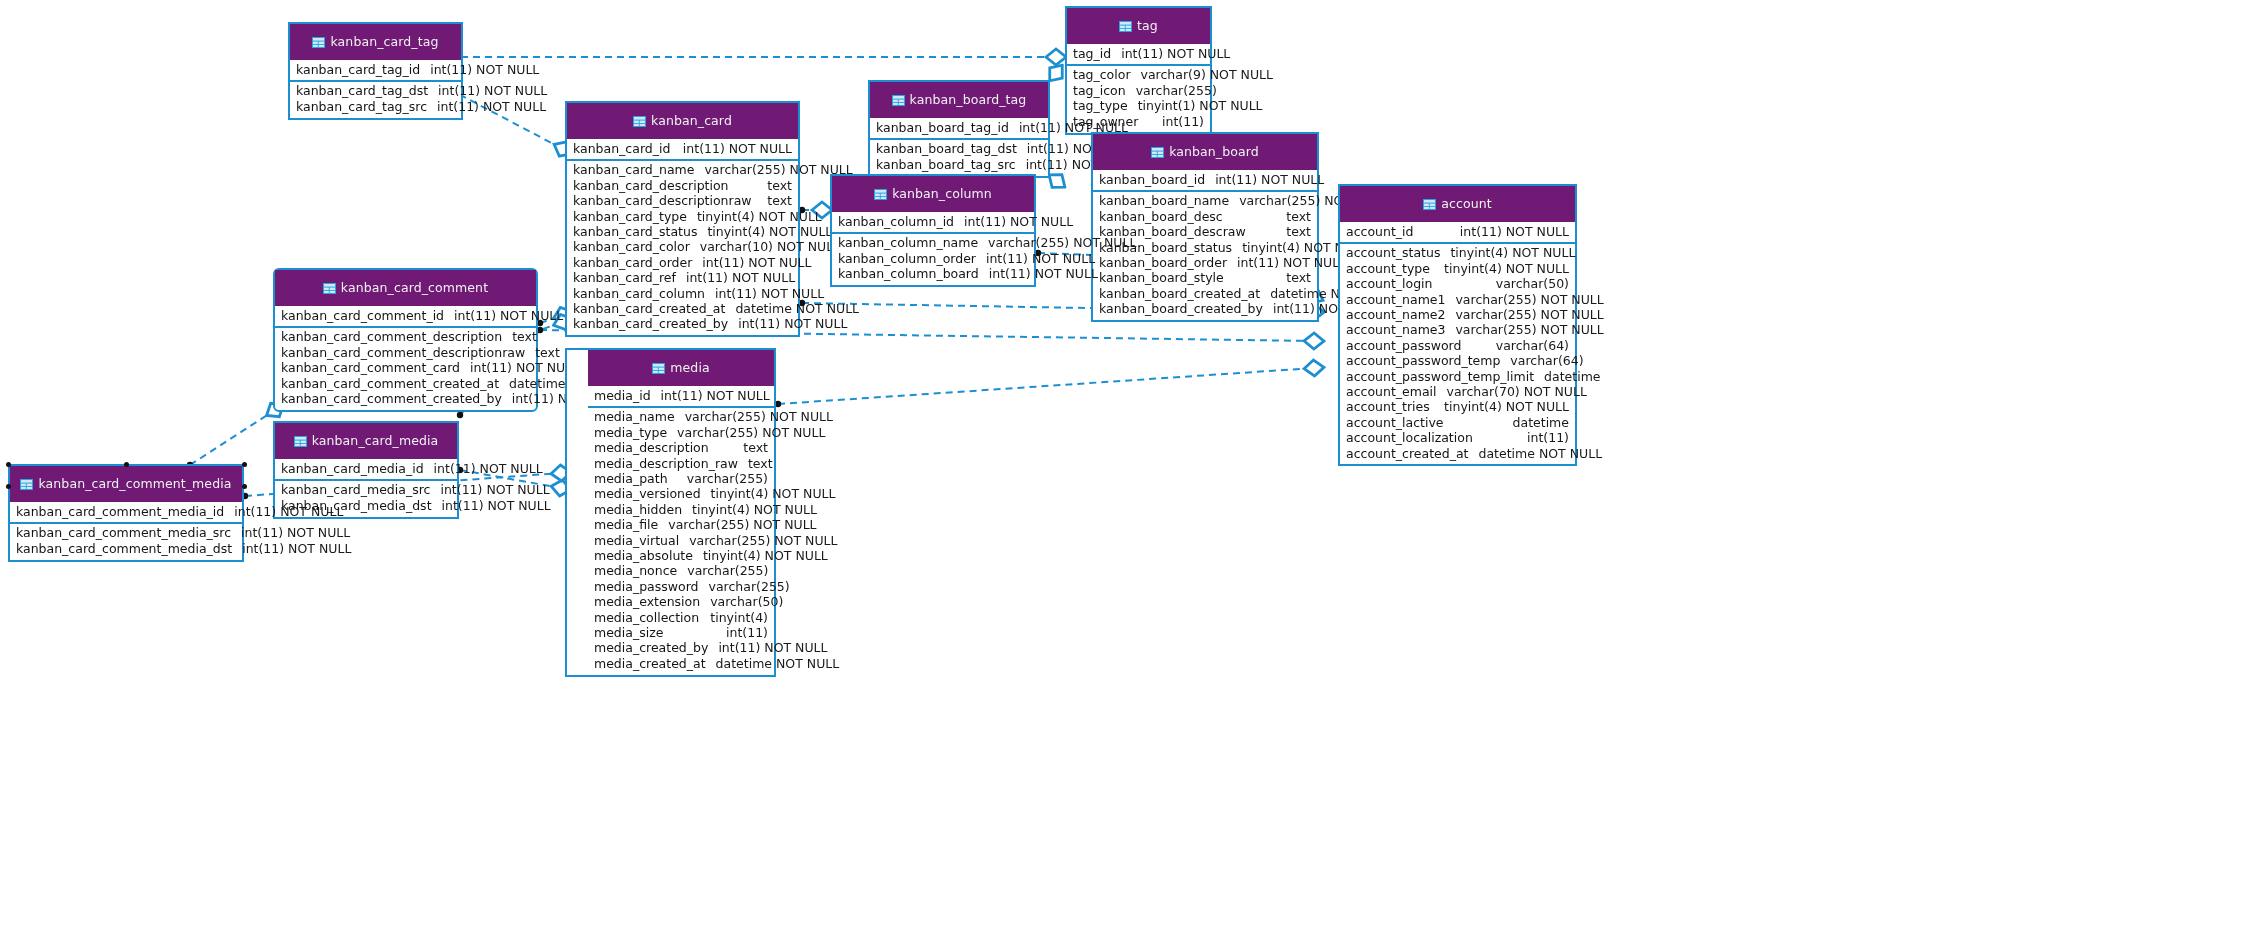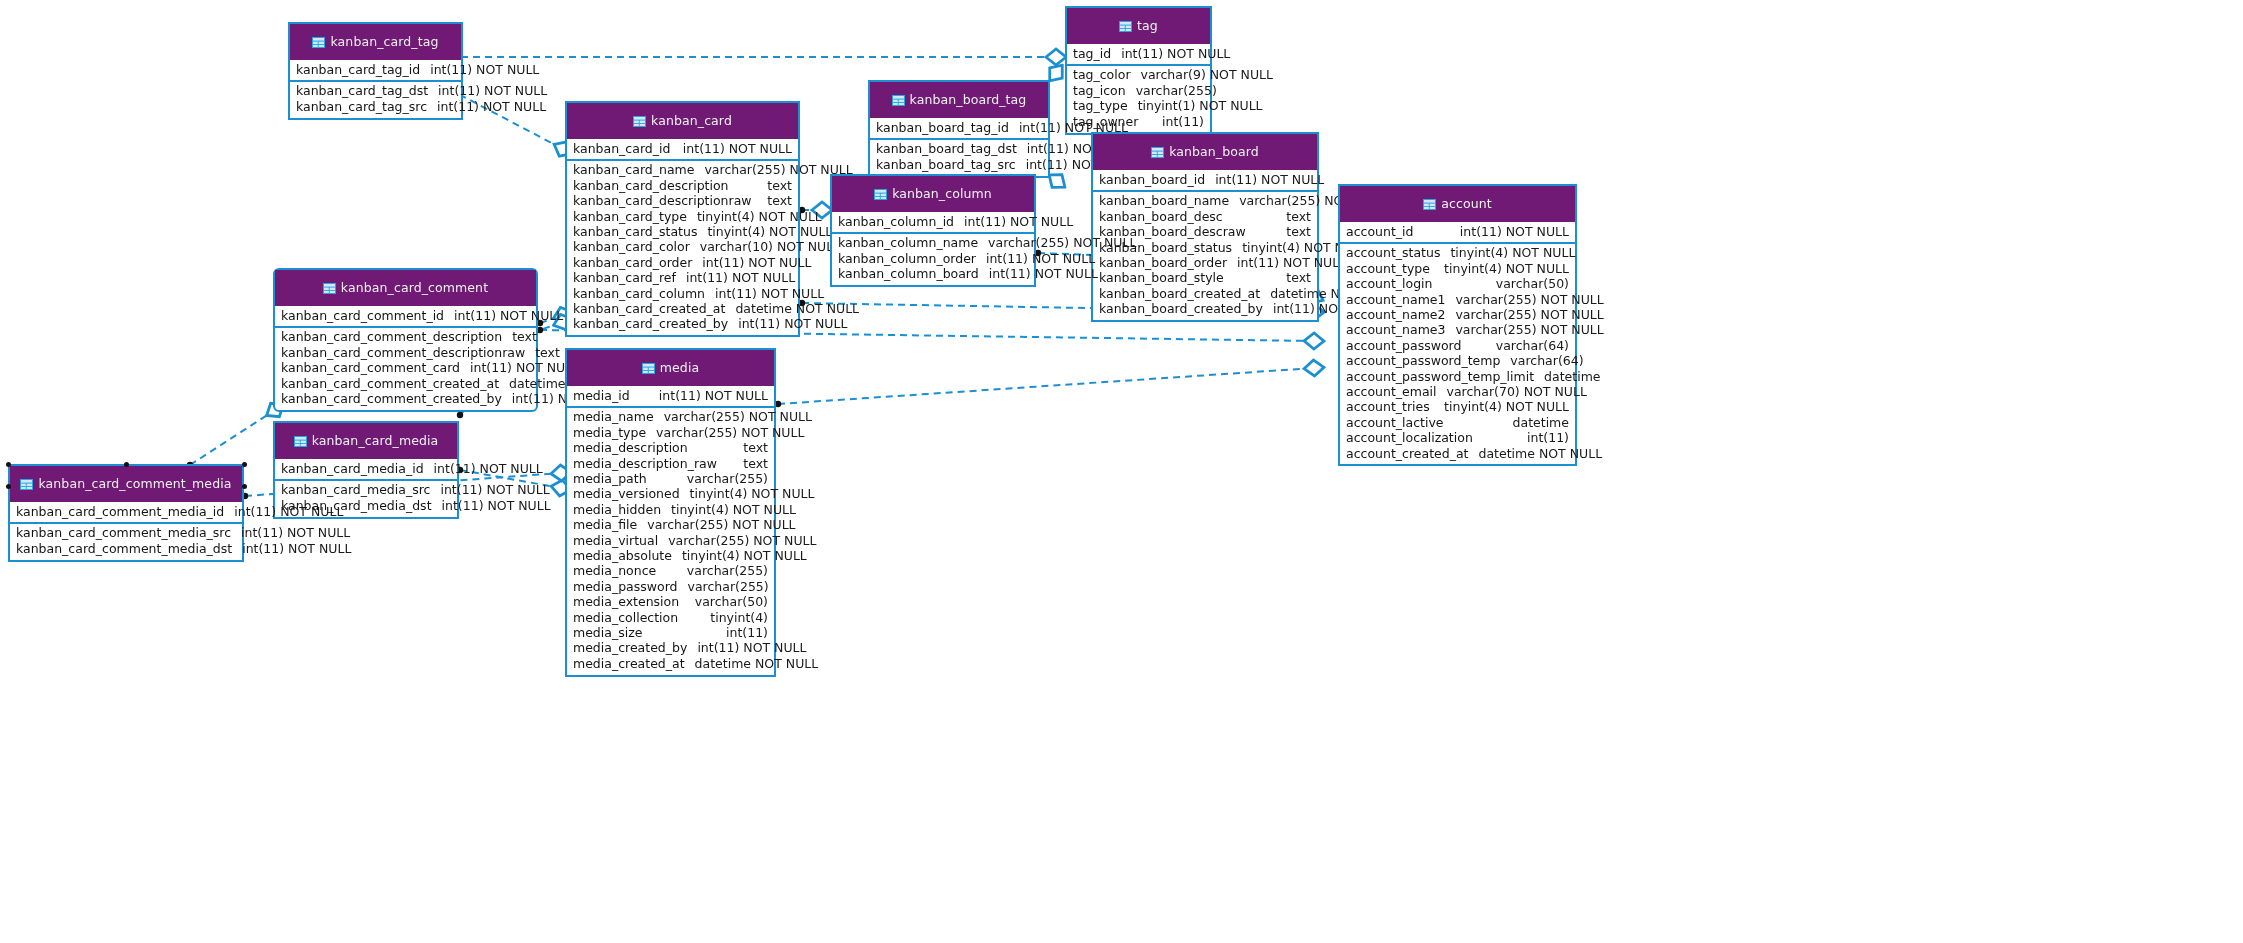--- a/index.html
+++ b/index.html
@@ -515,21 +515,21 @@
         <div class="col-row">
           <span class="fname">kanban_card_comment_created_at</span>
           <span class="ftype">datetime NOT NULL</span>
         </div>
         <div class="col-row">
           <span class="fname">kanban_card_comment_created_by</span>
           <span class="ftype">int(11) NOT NULL</span>
         </div>
       </div>
   </div>
-    <div class="tbl" style="left: 565px; top: 348px; width: 211px;">
+    <div class="tbl" style="left: 565px; top: 348px; width: 211px; padding-left: 21px;">
     <div class="tbl-head">
       <span class="tbl-icon">
         <svg width="13" height="11" viewBox="0 0 13 11">
           <rect x="0" y="0" width="13" height="11" fill="#2aa3e0"></rect>
           <rect x="1" y="1" width="11" height="2.6" fill="#cfe9f8"></rect>
           <rect x="1" y="4.6" width="4.8" height="2.4" fill="#cfe9f8"></rect>
           <rect x="6.7" y="4.6" width="5.3" height="2.4" fill="#cfe9f8"></rect>
           <rect x="1" y="7.9" width="4.8" height="2.1" fill="#cfe9f8"></rect>
           <rect x="6.7" y="7.9" width="5.3" height="2.1" fill="#cfe9f8"></rect>
         </svg>

